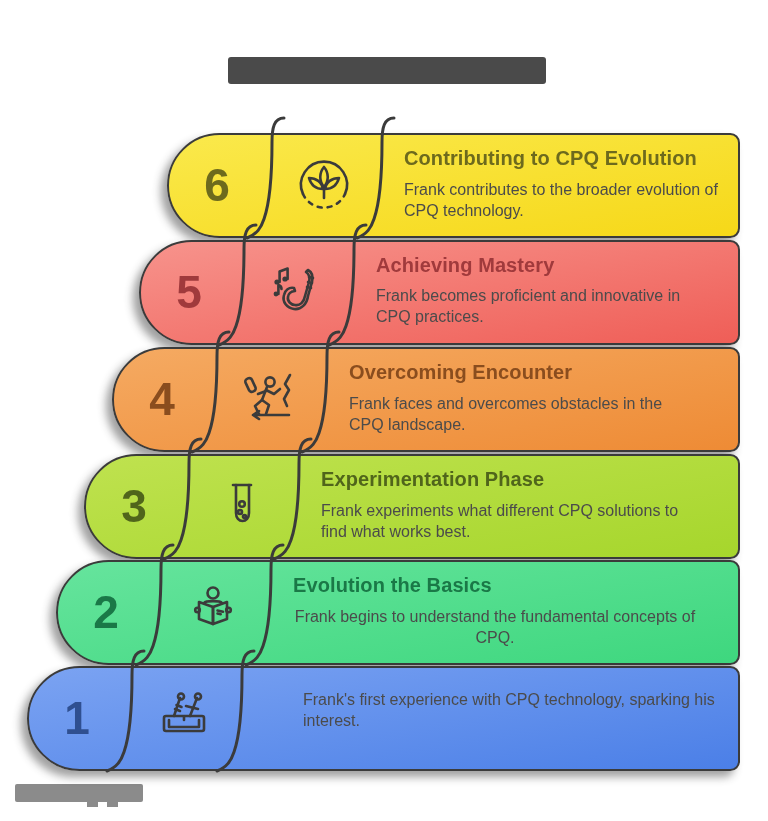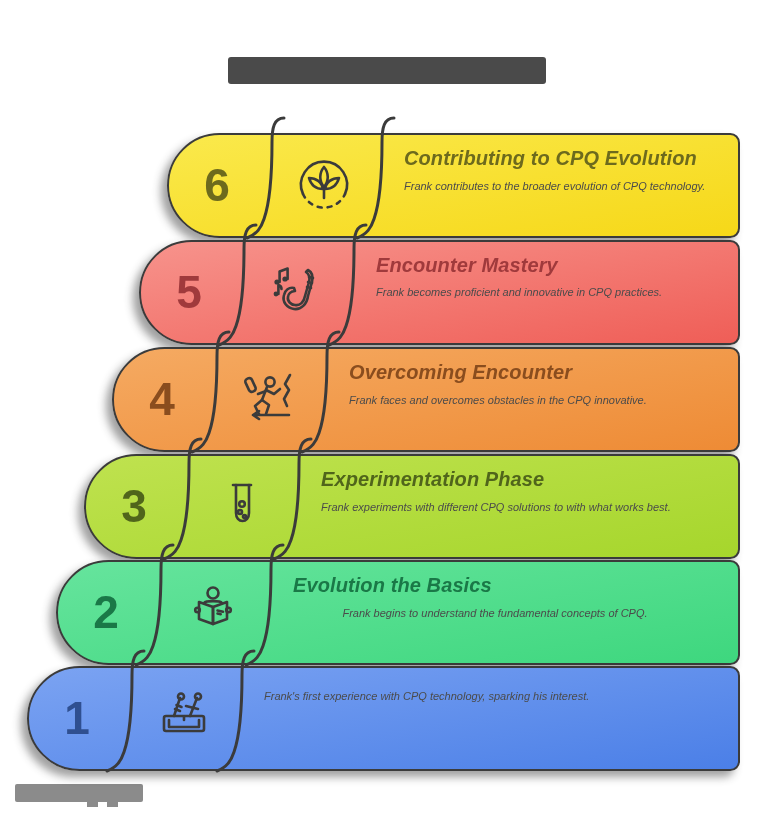--- a/index.html
+++ b/index.html
@@ -26,29 +26,29 @@
   .r3{left:84px;top:454px;width:656px;z-index:4;}
   .r4{left:56px;top:560px;width:684px;z-index:5;}
   .r5{left:27px;top:666px;width:713px;z-index:6;}
   .num{
     position:absolute;left:14px;top:0;width:68px;height:100px;
     display:flex;align-items:center;justify-content:center;
     font-size:46px;font-weight:bold;color:var(--accent);
   }
   .capsule{position:absolute;left:70px;top:-19px;width:160px;height:124px;overflow:visible;pointer-events:none;}
   .icon{position:absolute;left:126px;top:21px;width:58px;height:58px;}
-  .txt{position:absolute;left:235px;top:12px;right:20px;font-style:italic;}
+  .txt{position:absolute;left:235px;top:12px;right:20px;}
   .title{margin:0;font-size:20px;font-weight:bold;color:var(--accent);letter-spacing:0.1px;}
-  .desc{margin:9px 0 0 0;font-size:11px;line-height:1.32;color:#4b4b4b;}
+  .desc{margin:9px 0 0 0;font-size:16px;line-height:1.32;color:#4b4b4b;}
   .r0 .desc{max-width:322px;}
   .r1 .desc{max-width:322px;margin-top:8px;}
   .r2 .desc{max-width:348px;}
   .r3 .desc{max-width:374px;}
   .r4 .desc{max-width:404px;text-align:center;}
-  .r5 .desc{max-width:432px;}
+  .r5 .desc{max-width:432px;margin-left:39px;}
   .ic{stroke:#3b3b3b;stroke-width:2.6;fill:none;stroke-linecap:round;stroke-linejoin:round;}
   .icf{fill:#3b3b3b;stroke:none;}
   .cap{stroke:#3b3b3b;stroke-width:3;fill:none;stroke-linecap:round;}
 </style>
 </head>
 <body>
 
 <div id="canvas" style="background: rgb(255, 255, 255);">
 
   <div id="title-bar" style="background: rgb(74, 74, 74);"></div>
@@ -82,21 +82,21 @@
     <svg class="icon" viewBox="0 0 58 58">
       <path class="ic" d="M 41,7 C 45,9 46,14 45,19 L 41,33 C 40,41 34,47 27,46 C 20,45 15,39 17,32 C 18,27 22,24 27,25 L 28,28 C 24,28 21,31 21,34 C 20,38 24,42 28,42 C 33,43 37,39 38,33 L 42,19 C 43,15 42,11 39,9 Z"></path>
       <path class="ic" d="M 42,14 l 4,1 M 41,19 l 4,1 M 40,24 l 4,1" stroke-width="2"></path>
       <circle class="icf" cx="10" cy="19" r="2.6"></circle>
       <circle class="icf" cx="18" cy="16" r="2.6"></circle>
       <path class="ic" d="M 12.6,19 V 8.5 M 20.6,16 V 5.5 M 12.6,8.5 L 20.6,5.5" stroke-width="2"></path>
       <circle class="icf" cx="9" cy="31" r="2.4"></circle>
       <path class="ic" d="M 11.4,31 V 22 C 13.5,22.5 14.5,24 14.5,26" stroke-width="2"></path>
     </svg>
     <div class="txt">
-      <h2 class="title">Encounter Mastery</h2>
+      <h2 class="title">Achieving Mastery</h2>
       <p class="desc">Frank becomes proficient and innovative in CPQ practices.</p>
     </div>
   </div>
 
   <div class="row r2" style="--c1: #f5aa62; --c2: #ee8b35; --accent: #8a4d1e;">
     <div class="num">4</div>
     <svg class="capsule" viewBox="0 0 160 124">
       <path class="cap" d="M 45,2 C 35,2 33,12 33,26 C 33,58 31,86 25,103 C 22,112 18,118 8,122"></path>
       <path class="cap" d="M 155,2 C 145,2 143,12 143,26 C 143,58 141,86 135,103 C 132,112 128,118 118,122"></path>
     </svg>
@@ -106,40 +106,40 @@
       <path class="ic" d="M 26,20 L 34,24 L 40,19"></path>
       <path class="ic" d="M 26,21 L 18,24"></path>
       <path class="ic" d="M 22,30 L 29,35 L 26,44"></path>
       <path class="ic" d="M 22,30 L 15,36 L 19,44"></path>
       <rect class="ic" x="7" y="8" width="7" height="14" rx="3" transform="rotate(-25 10.5 15)"></rect>
       <path class="ic" d="M 50,5 L 45,14 L 49,20 L 44,29 L 47,36"></path>
       <path class="ic" d="M 49,45 H 14 M 19,41 L 13,45 L 19,49"></path>
     </svg>
     <div class="txt">
       <h2 class="title">Overcoming Encounter</h2>
-      <p class="desc">Frank faces and overcomes obstacles in the CPQ innovative.</p>
+      <p class="desc">Frank faces and overcomes obstacles in the CPQ landscape.</p>
     </div>
   </div>
 
   <div class="row r3" style="--c1: #bfe24f; --c2: #a6d62c; --accent: #50651b;">
     <div class="num">3</div>
     <svg class="capsule" viewBox="0 0 160 124">
       <path class="cap" d="M 45,2 C 35,2 33,12 33,26 C 33,58 31,86 25,103 C 22,112 18,118 8,122"></path>
       <path class="cap" d="M 155,2 C 145,2 143,12 143,26 C 143,58 141,86 135,103 C 132,112 128,118 118,122"></path>
     </svg>
     <svg class="icon" viewBox="0 0 58 58">
       <path class="ic" d="M 21,8 H 39"></path>
       <path class="ic" d="M 24,8 V 36 C 24,41 27,44 30.5,44 C 34,44 37,41 37,36 V 8"></path>
       <circle class="ic" cx="30" cy="27" r="2.8" stroke-width="2"></circle>
       <circle class="ic" cx="28" cy="35" r="2" stroke-width="2"></circle>
       <circle class="ic" cx="32.5" cy="39.5" r="1.5" stroke-width="2"></circle>
     </svg>
     <div class="txt">
       <h2 class="title">Experimentation Phase</h2>
-      <p class="desc">Frank experiments with different CPQ solutions to with what works best.</p>
+      <p class="desc">Frank experiments what different CPQ solutions to find what works best.</p>
     </div>
   </div>
 
   <div class="row r4" style="--c1: #66e49d; --c2: #3ed77e; --accent: #1a7847;">
     <div class="num">2</div>
     <svg class="capsule" viewBox="0 0 160 124">
       <path class="cap" d="M 45,2 C 35,2 33,12 33,26 C 33,58 31,86 25,103 C 22,112 18,118 8,122"></path>
       <path class="cap" d="M 155,2 C 145,2 143,12 143,26 C 143,58 141,86 135,103 C 132,112 128,118 118,122"></path>
     </svg>
     <svg class="icon" viewBox="0 0 58 58">

